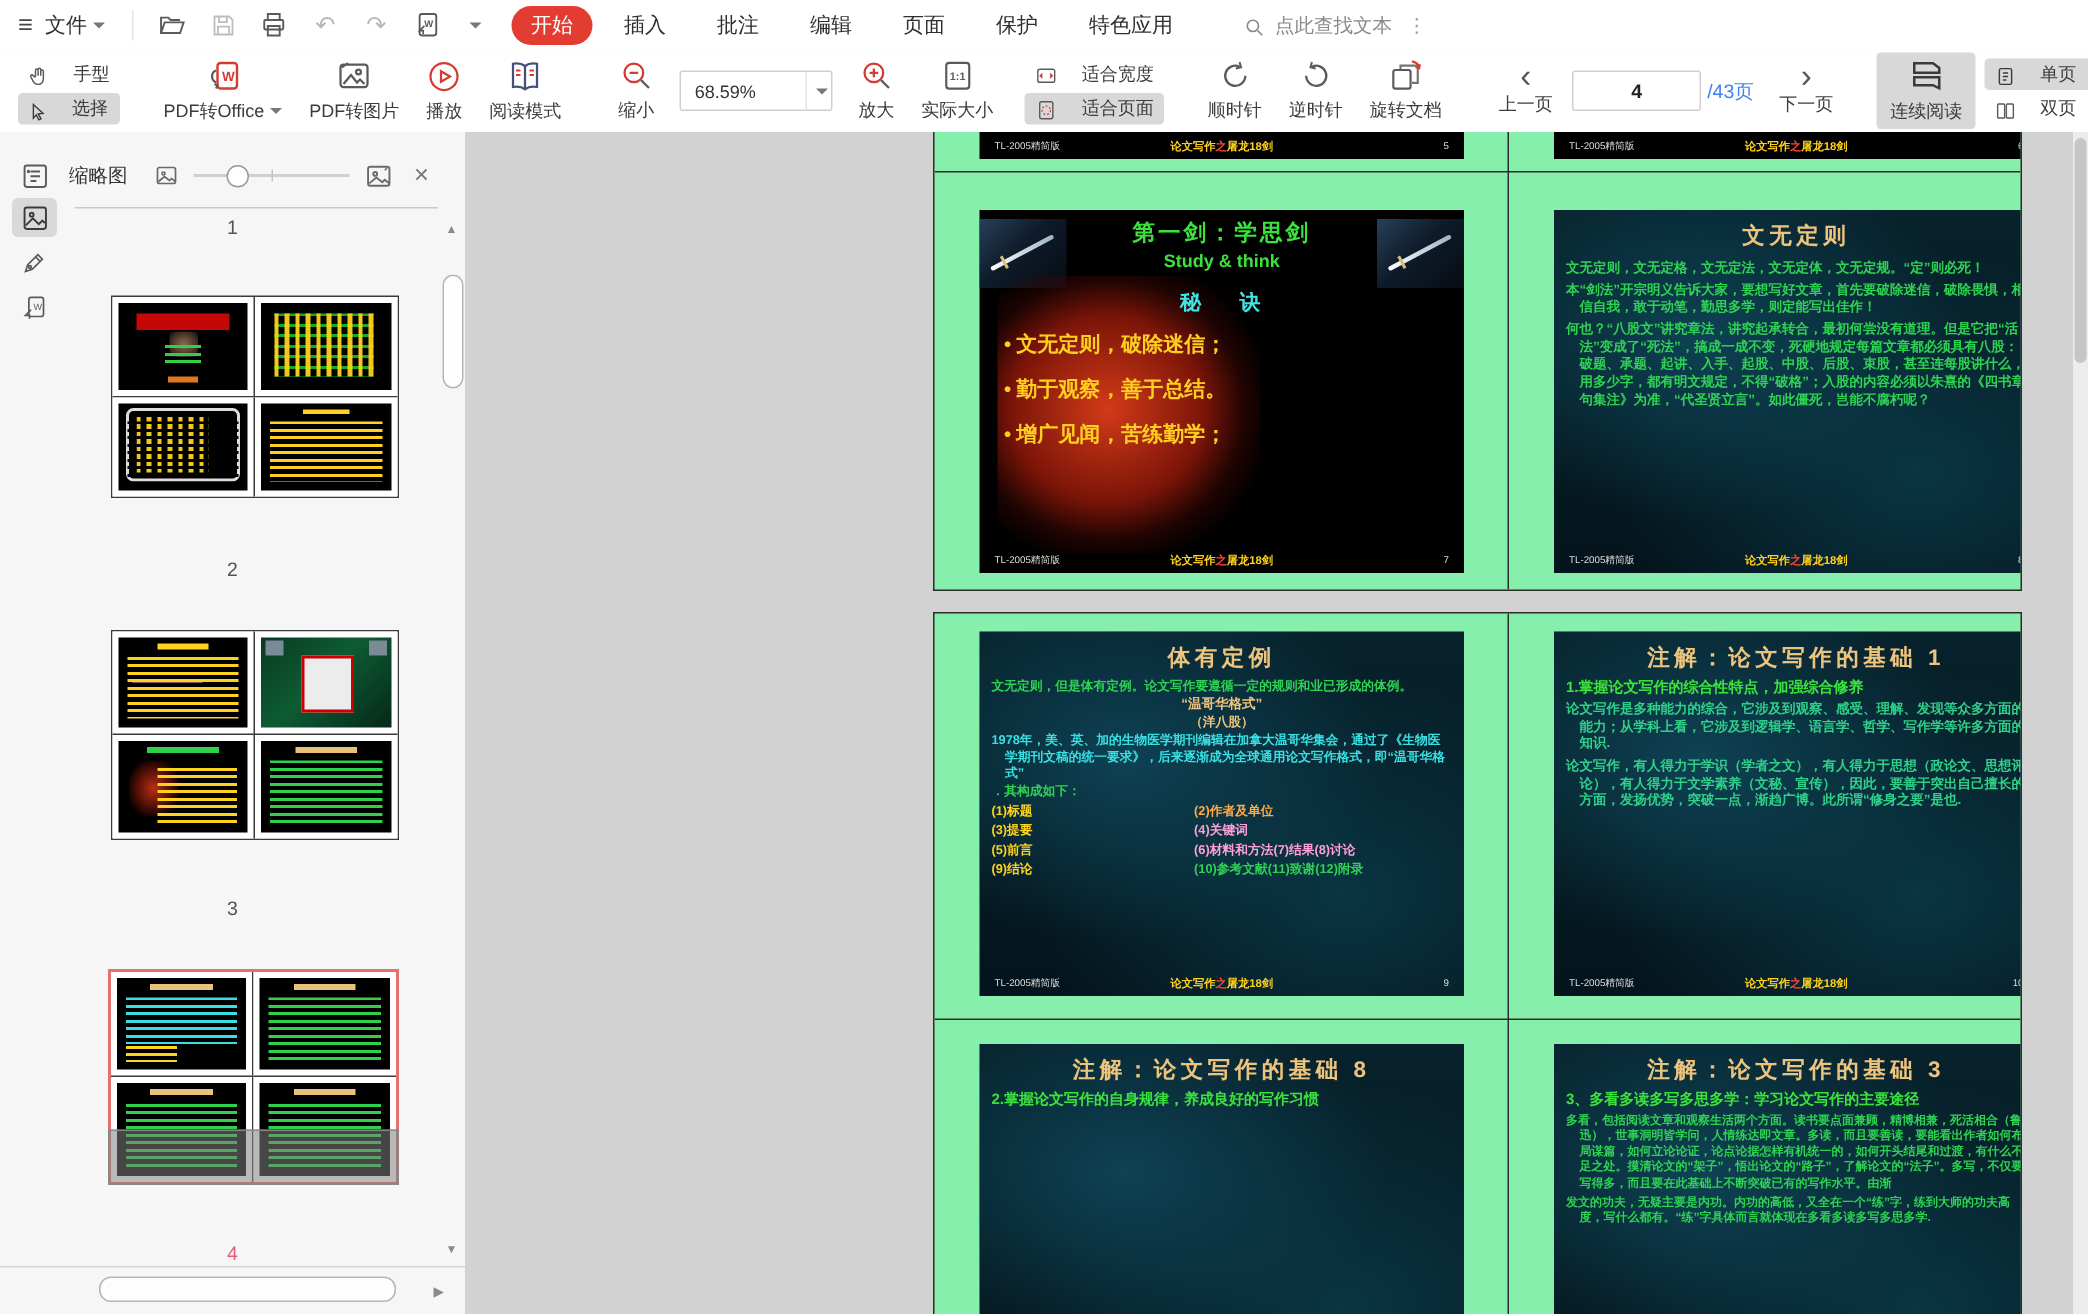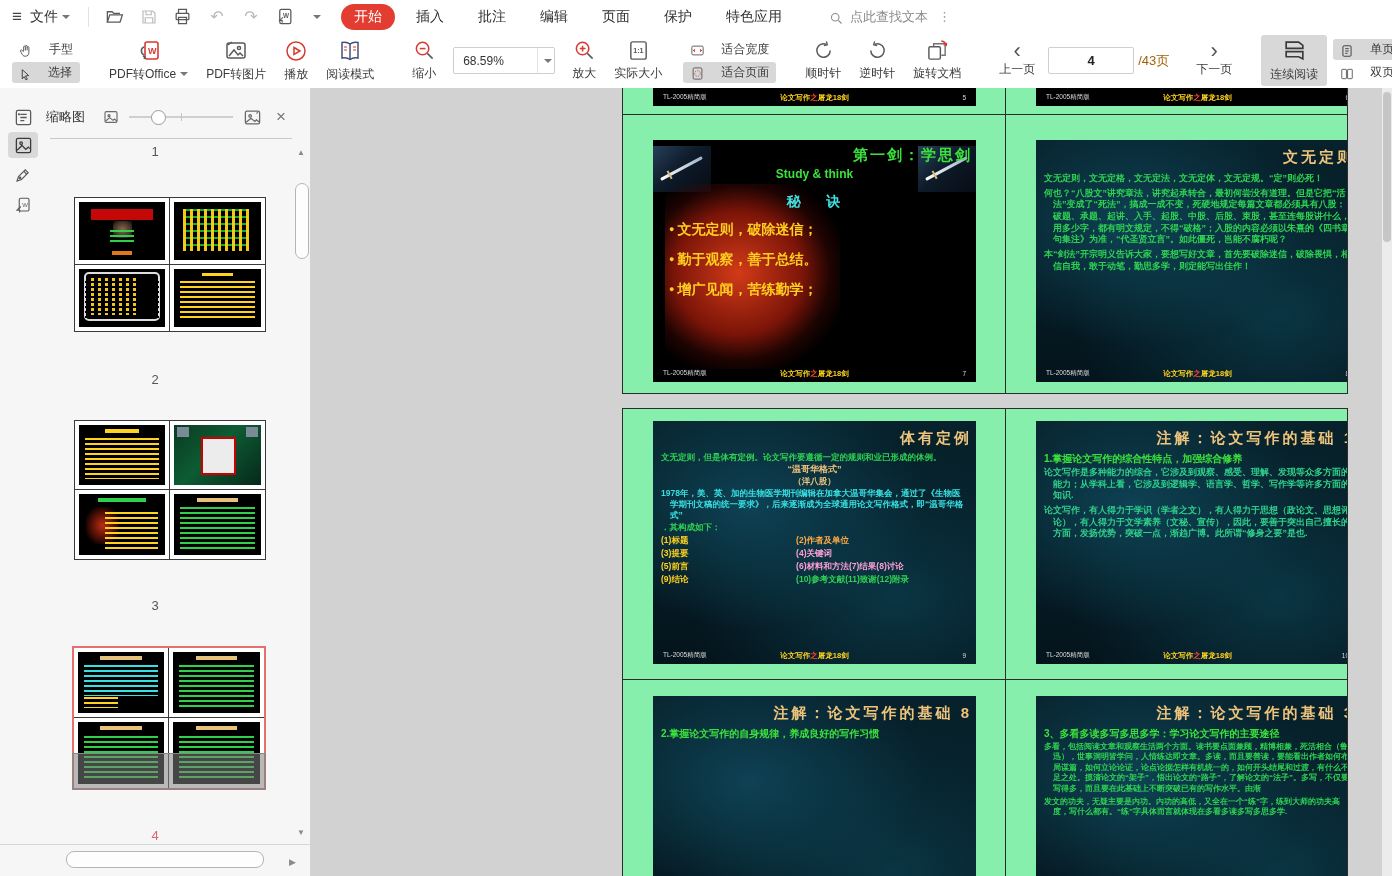--- a/index.html
+++ b/index.html
@@ -26,21 +26,21 @@
   .stackcol{display:flex;flex-direction:column;gap:2px;margin-left:12px}
   .srow{display:flex;align-items:flex-end;gap:16px;padding:2px 7px;border-radius:3px;cursor:pointer;white-space:nowrap}
   .srow.sel{background:#d8d8d8}
   .bigbtn{display:flex;flex-direction:column;align-items:center;justify-content:center;gap:3px;padding:3px 9px;border-radius:3px;cursor:pointer;white-space:nowrap}
   .bigbtn.sel{background:#d8d8d8}
   .bigbtn svg{display:block}
   .zoombox{width:100px;height:25px;border:1px solid #cfcfcf;border-radius:2px;background:#fff;display:flex;align-items:center;margin:0 8px;cursor:pointer}
   .zoombox .zval{flex:1;padding-left:9px;font-size:12px;color:#333}
   .zoombox .zcar{width:16px;height:100%;border-left:1px solid #e3e3e3;display:flex;align-items:center;justify-content:center}
   .pagebox{width:84px;height:25px;border:1px solid #cfcfcf;background:#fff;border-radius:2px;display:flex;align-items:center;justify-content:center;font-weight:bold;font-size:13px;color:#222;margin:0 4px;cursor:text}
-  .ptotal{font-size:13px;color:#a16207;margin-right:18px;white-space:nowrap}
+  .ptotal{font-size:13px;color:#3b82f6;margin-right:8px;white-space:nowrap}
   .chev{font-size:22px;color:#555;line-height:14px}
   
   .sidewrap{position:absolute;left:0;top:88px;width:310px;height:788px;background:#f6f6f6}
   .stripico{position:absolute;left:8px;width:30px;height:26px;display:flex;align-items:center;justify-content:center;border-radius:4px;cursor:pointer}
   .stripico.sel{background:#d9d9d9}
   .phead{position:absolute;left:46px;top:14px;right:14px;height:30px;display:flex;align-items:center;color:#333;font-size:13px}
   .phead .ptitle{margin-right:18px}
   .slider{position:relative;width:104px;height:2px;background:#cfcfcf;margin:0 10px}
   .slider .knob{position:absolute;left:22px;top:-6px;width:13px;height:13px;border-radius:50%;background:#fff;border:1px solid #9a9a9a;cursor:pointer}
   .slider .tick{position:absolute;left:50%;top:-3px;width:1px;height:8px;background:#c3c3c3}
@@ -105,21 +105,21 @@
   .mvsb .mthumb{position:absolute;left:1px;top:4px;width:8px;height:150px;background:#c6c6c6;border-radius:4px;cursor:grab}
   
   .slide{position:absolute;width:323px;height:242px;background:#000;overflow:hidden;color:#fff}
   .teal{background:radial-gradient(ellipse at 30% 35%,#0e4254 0%,rgba(10,40,52,0) 55%),
                  radial-gradient(ellipse at 75% 72%,#0a3543 0%,rgba(8,30,40,0) 60%),
                  linear-gradient(180deg,#07222c,#04141c)}
   .fstrip{position:absolute;top:0;width:323px;height:18px;background:#000;overflow:hidden}
   .sfoot{position:absolute;left:10px;right:10px;bottom:2px;height:13px;display:flex;align-items:center;justify-content:space-between;font-size:6.5px;color:#ddd}
   .sfoot .fc{position:absolute;left:0;right:0;text-align:center;color:#ffd21e;font-weight:bold;font-size:7.5px}
   .sfoot .zhi{color:#ff4433}
-  .stitle{position:relative;text-align:right;font-size:15px;font-weight:bold;color:#eec37c;letter-spacing:3px;margin:8px 4px 0}
+  .stitle{position:relative;text-align:center;font-size:15px;font-weight:bold;color:#eec37c;letter-spacing:3px;margin:8px 4px 0}
   .sbody{position:relative;padding:4px 8px;font-weight:bold}
   .hang{padding-left:9px;text-indent:-9px;margin:0 0 3px}
   .green{color:#2ed152}.tealtx{color:#2fcf8a}.cyantx{color:#38dfe2}.yellow{color:#ffd21e}
   .orange{color:#ffaa45}.pink{color:#ff9fd6}.gtitle{color:#3be23b}
   
   .s7 .stitle{color:#3be23b;font-size:15px;letter-spacing:2px;margin-top:6px}
   .s7 .ssub{position:relative;text-align:center;color:#3be23b;font-weight:bold;font-size:12px;margin-top:2px}
   .s7 .secret{position:relative;text-align:center;color:#41e3e3;font-weight:bold;font-size:14px;letter-spacing:2px;margin-top:12px;white-space:pre}
   .s7 .blist{position:relative;margin:10px 0 0 16px}
   .s7 .bl{color:#ffce1e;font-weight:bold;font-size:14px;margin-bottom:12px;white-space:nowrap}
@@ -535,22 +535,22 @@
           <span>TL-2005精简版</span>
           <span class="fc"><span>论文写作</span><span class="zhi">之</span><span>屠龙18剑</span></span>
           <span class="num">7</span>
         </div>
     </div>
 
     <div class="slide s8 teal" style="left:413px;top:52px">
       <div class="stitle">文无定则</div>
       <div class="sbody">
         <p class="hang">文无定则，文无定格，文无定法，文无定体，文无定规。“定”则必死！</p>
+        <p class="hang">本“剑法”开宗明义告诉大家，要想写好文章，首先要破除迷信，破除畏惧，相信自我，敢于动笔，勤思多学，则定能写出佳作！</p>
         <p class="hang">何也？“八股文”讲究章法，讲究起承转合，最初何尝没有道理。但是它把“活法”变成了“死法”，搞成一成不变，死硬地规定每篇文章都必须具有八股：破题、承题、起讲、入手、起股、中股、后股、束股，甚至连每股讲什么，用多少字，都有明文规定，不得“破格”；入股的内容必须以朱熹的《四书章句集注》为准，“代圣贤立言”。如此僵死，岂能不腐朽呢？</p>
-        <p class="hang">本“剑法”开宗明义告诉大家，要想写好文章，首先要破除迷信，破除畏惧，相信自我，敢于动笔，勤思多学，则定能写出佳作！</p>
       </div>
       <div class="sfoot">
           <span>TL-2005精简版</span>
           <span class="fc"><span>论文写作</span><span class="zhi">之</span><span>屠龙18剑</span></span>
           <span class="num">8</span>
         </div>
     </div>
   </div>
 
   <div class="page p4">

